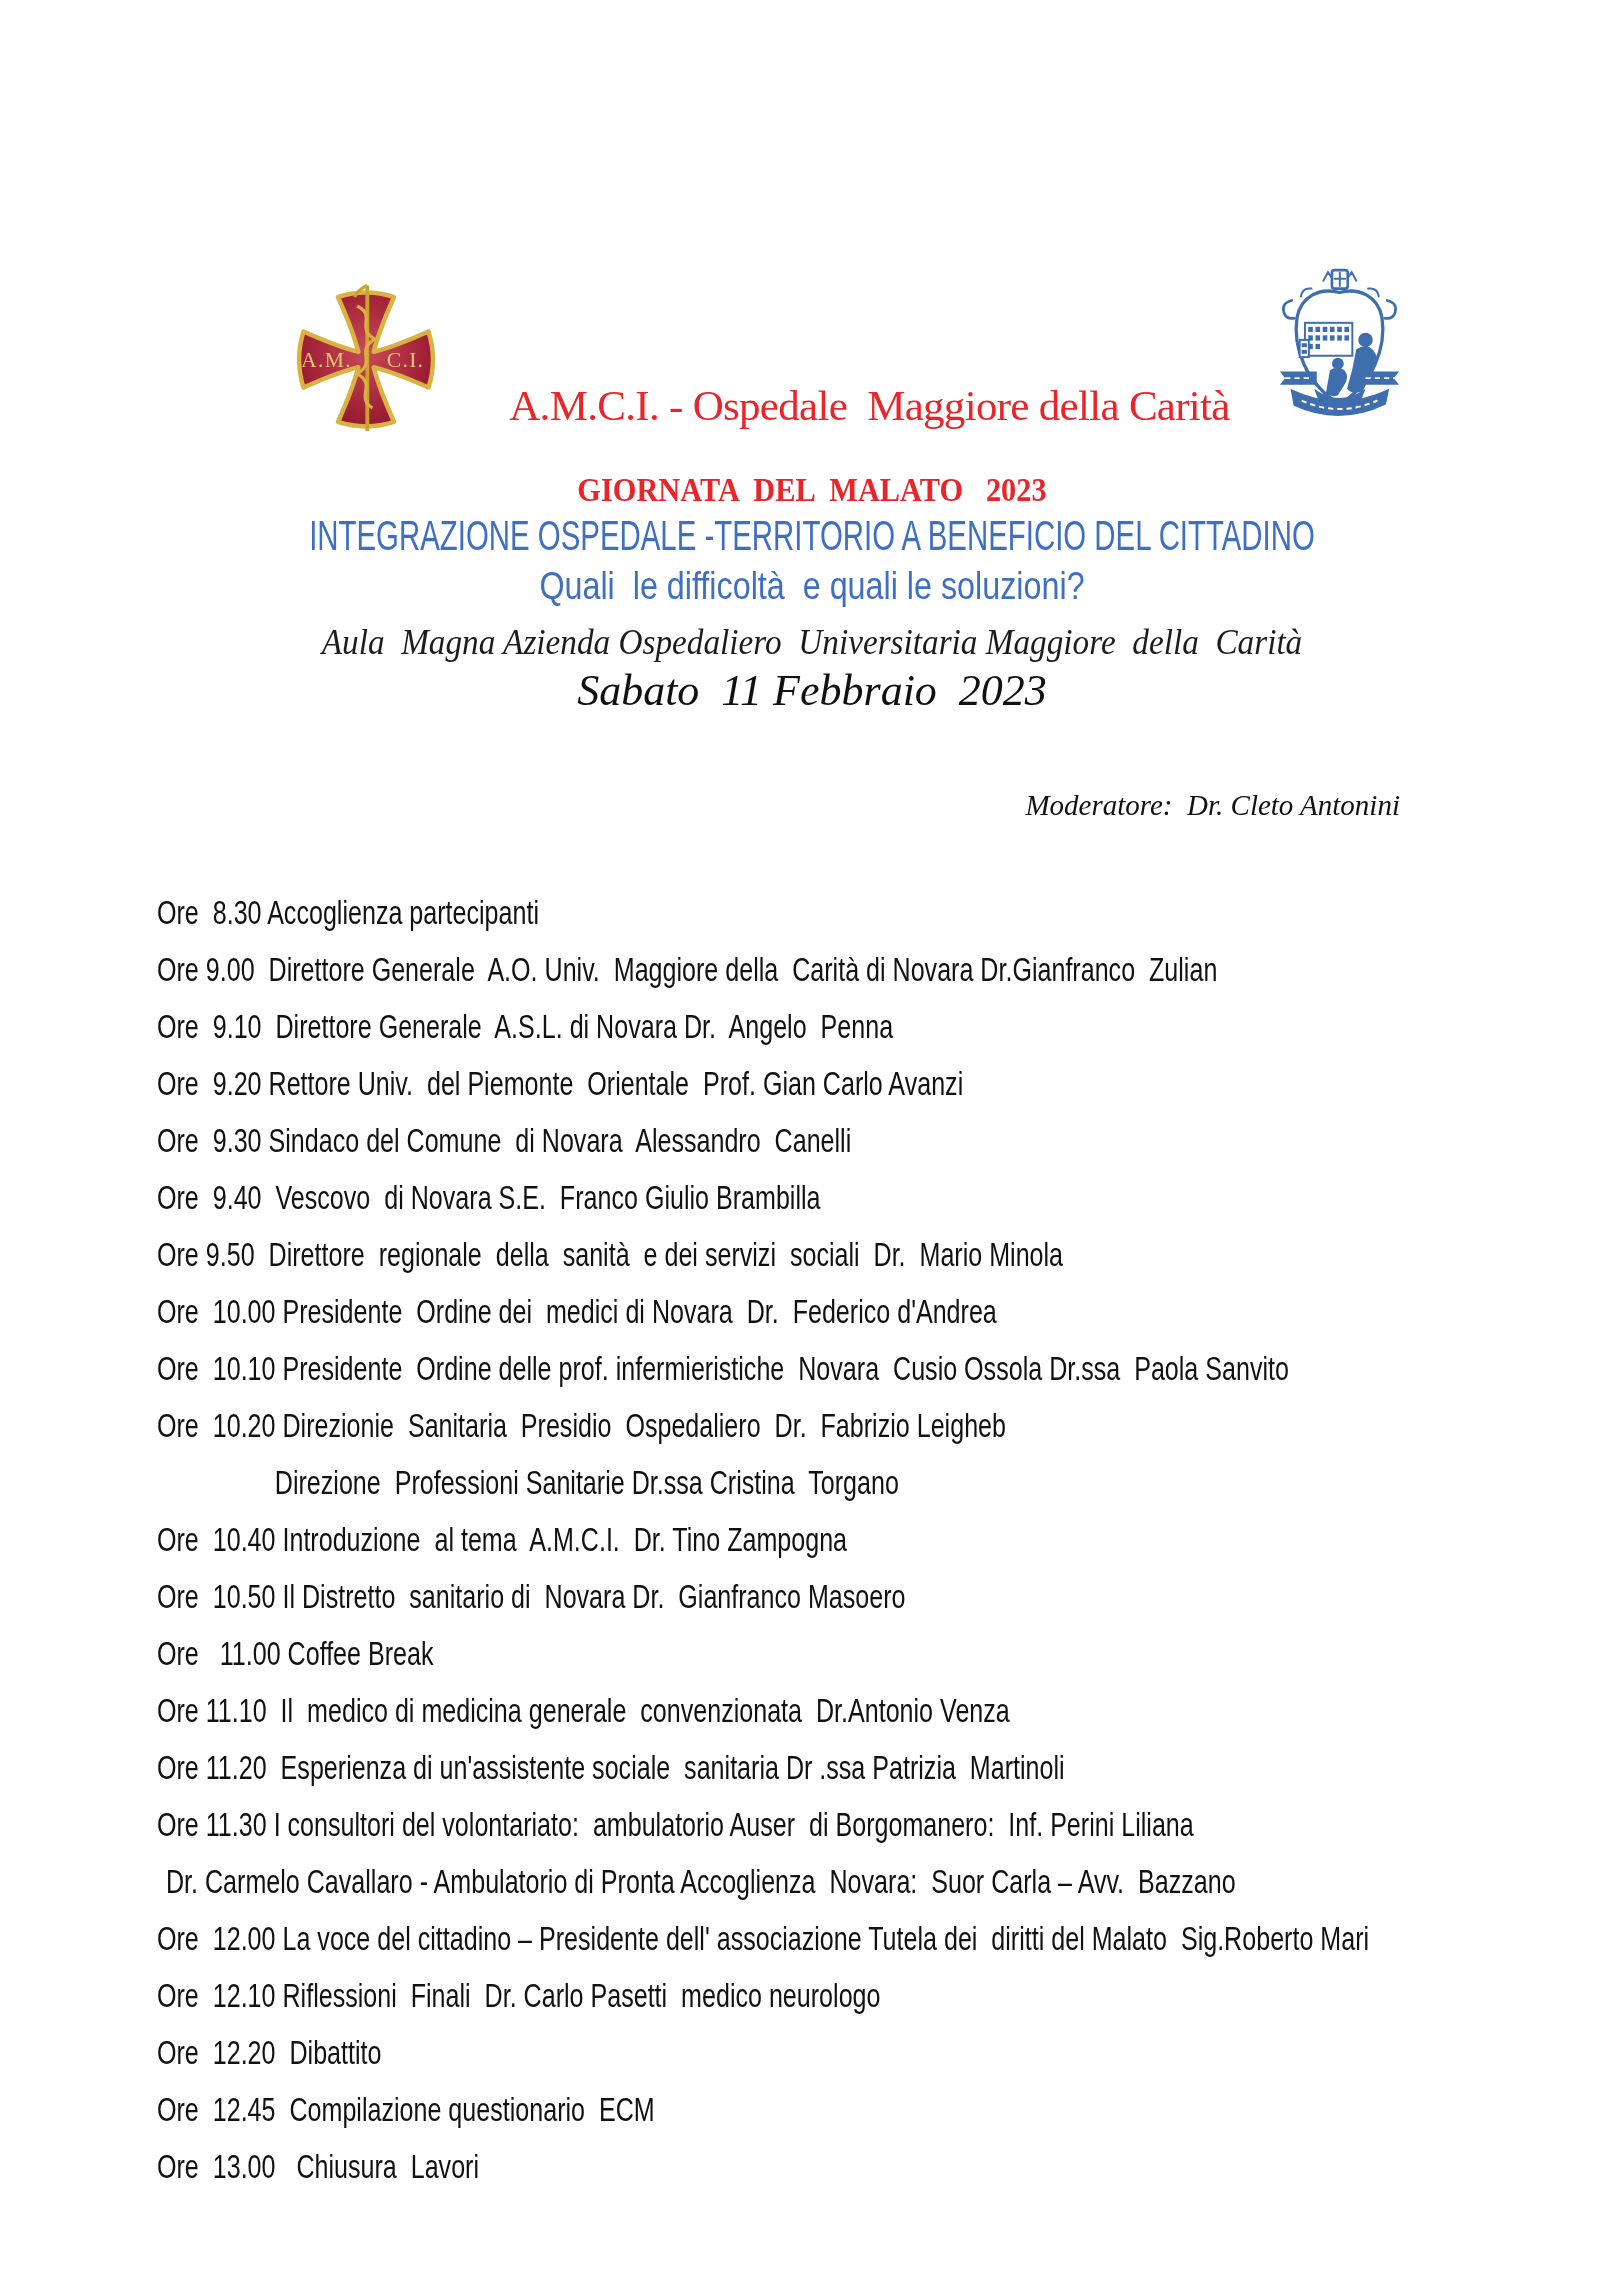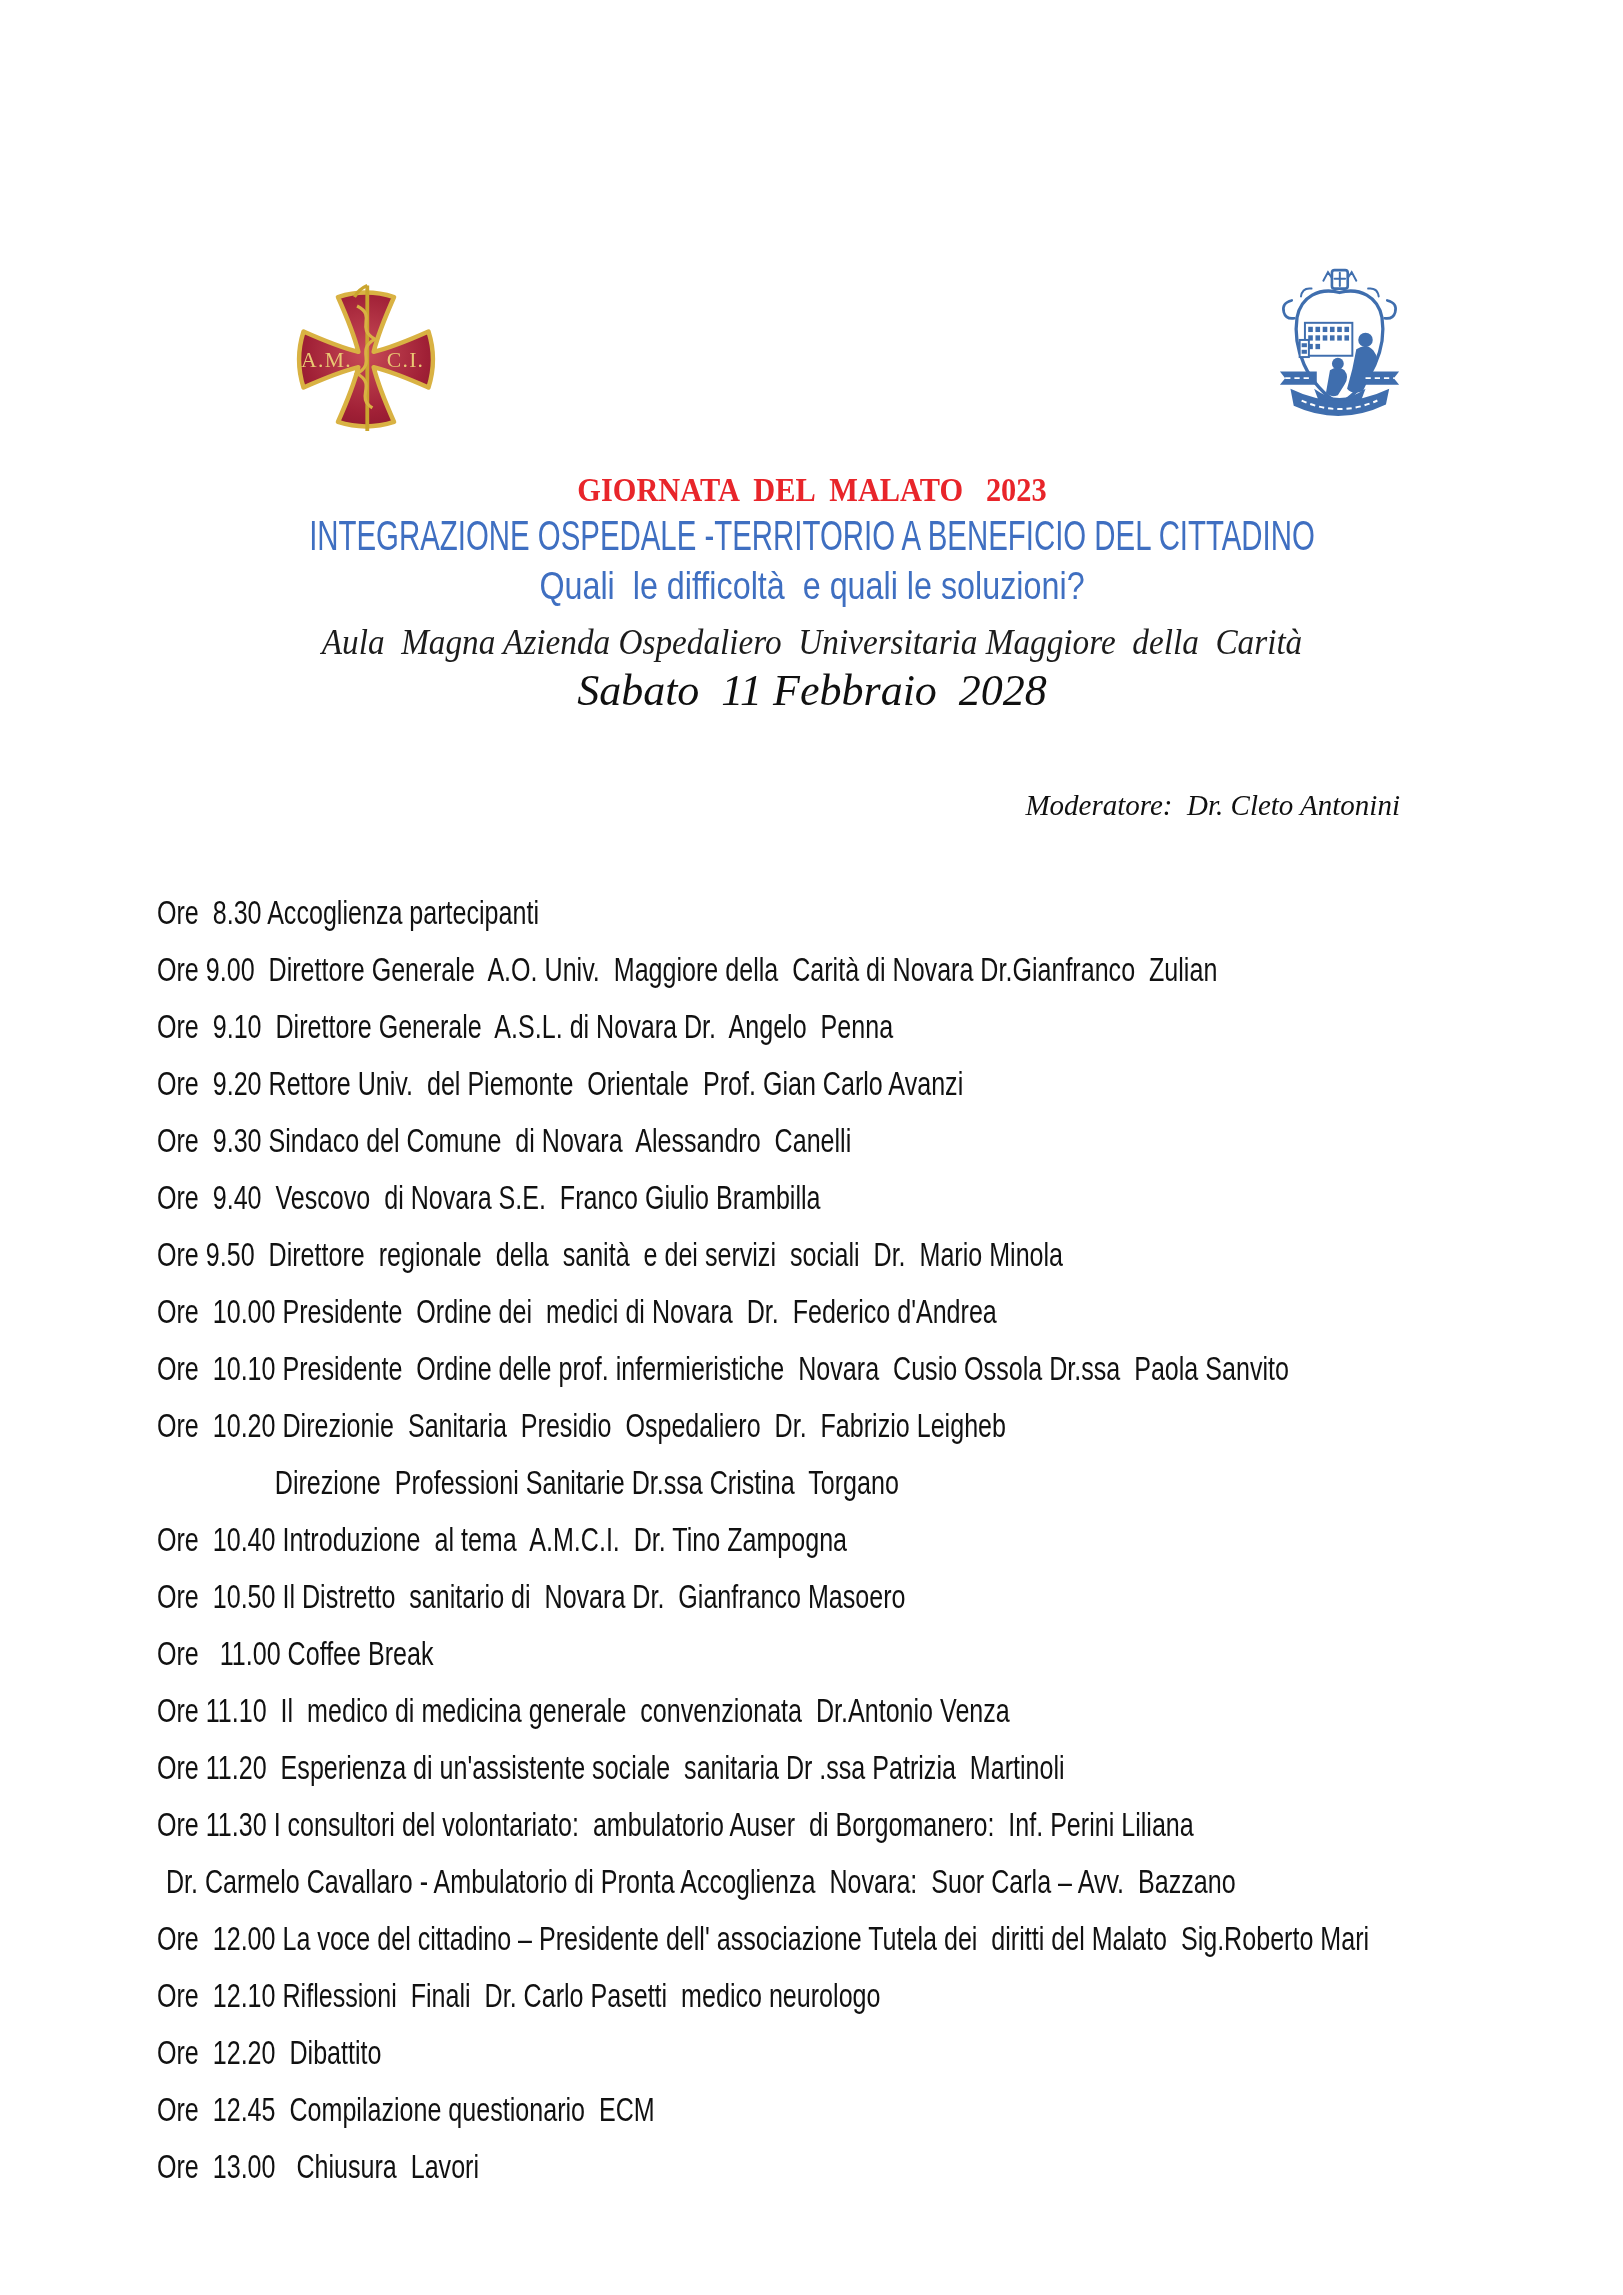--- a/index.html
+++ b/index.html
@@ -132,25 +132,26 @@
       <path d="M193,160 h-56 v20 h56 l-8,-10 z"></path>
       <path d="M28,186 Q102,222 178,186 l-5,24 Q102,244 33,212 Z"></path>
     </g>
     <g stroke="#ffffff" stroke-width="3" stroke-dasharray="8 6" fill="none">
       <path d="M20,170 H62"></path>
         <path d="M142,170 H186"></path>
       <path d="M45,204 Q102,230 160,204"></path>
     </g>
   </svg>
 
+  <div class="hline org-line">A.M.C.I. - Ospedale  Maggiore della Carità</div>
   <div class="hline event-title">GIORNATA  DEL  MALATO   2023</div>
   <div class="hline subtitle-caps">INTEGRAZIONE OSPEDALE -TERRITORIO A BENEFICIO DEL CITTADINO</div>
   <div class="hline subtitle-question">Quali  le difficoltà  e quali le soluzioni?</div>
   <div class="hline venue-line">Aula  Magna Azienda Ospedaliero  Universitaria Maggiore  della  Carità</div>
-  <div class="hline date-line">Sabato  11 Febbraio  2028</div>
+  <div class="hline date-line">Sabato  11 Febbraio  2023</div>
   <div class="moderator-line">Moderatore:  Dr. Cleto Antonini</div>
 
   <div class="schedule">
     <div class="sched-line">Ore  8.30 Accoglienza partecipanti</div>
     <div class="sched-line">Ore 9.00  Direttore Generale  A.O. Univ.  Maggiore della  Carità di Novara Dr.Gianfranco  Zulian</div>
     <div class="sched-line">Ore  9.10  Direttore Generale  A.S.L. di Novara Dr.  Angelo  Penna</div>
     <div class="sched-line">Ore  9.20 Rettore Univ.  del Piemonte  Orientale  Prof. Gian Carlo Avanzi</div>
     <div class="sched-line">Ore  9.30 Sindaco del Comune  di Novara  Alessandro  Canelli</div>
     <div class="sched-line">Ore  9.40  Vescovo  di Novara S.E.  Franco Giulio Brambilla</div>
     <div class="sched-line">Ore 9.50  Direttore  regionale  della  sanità  e dei servizi  sociali  Dr.  Mario Minola</div>

